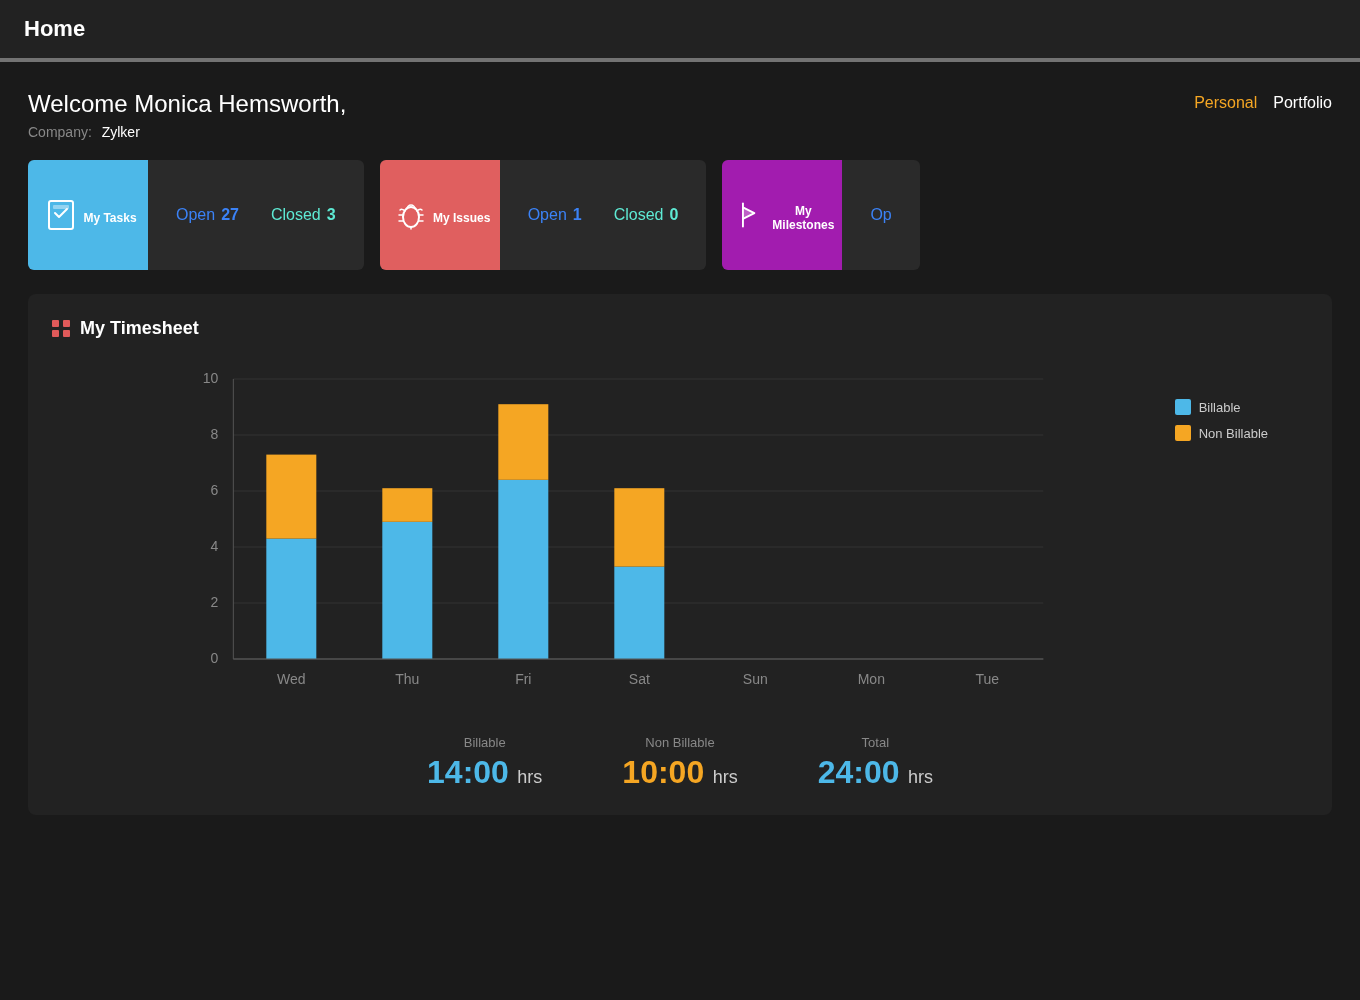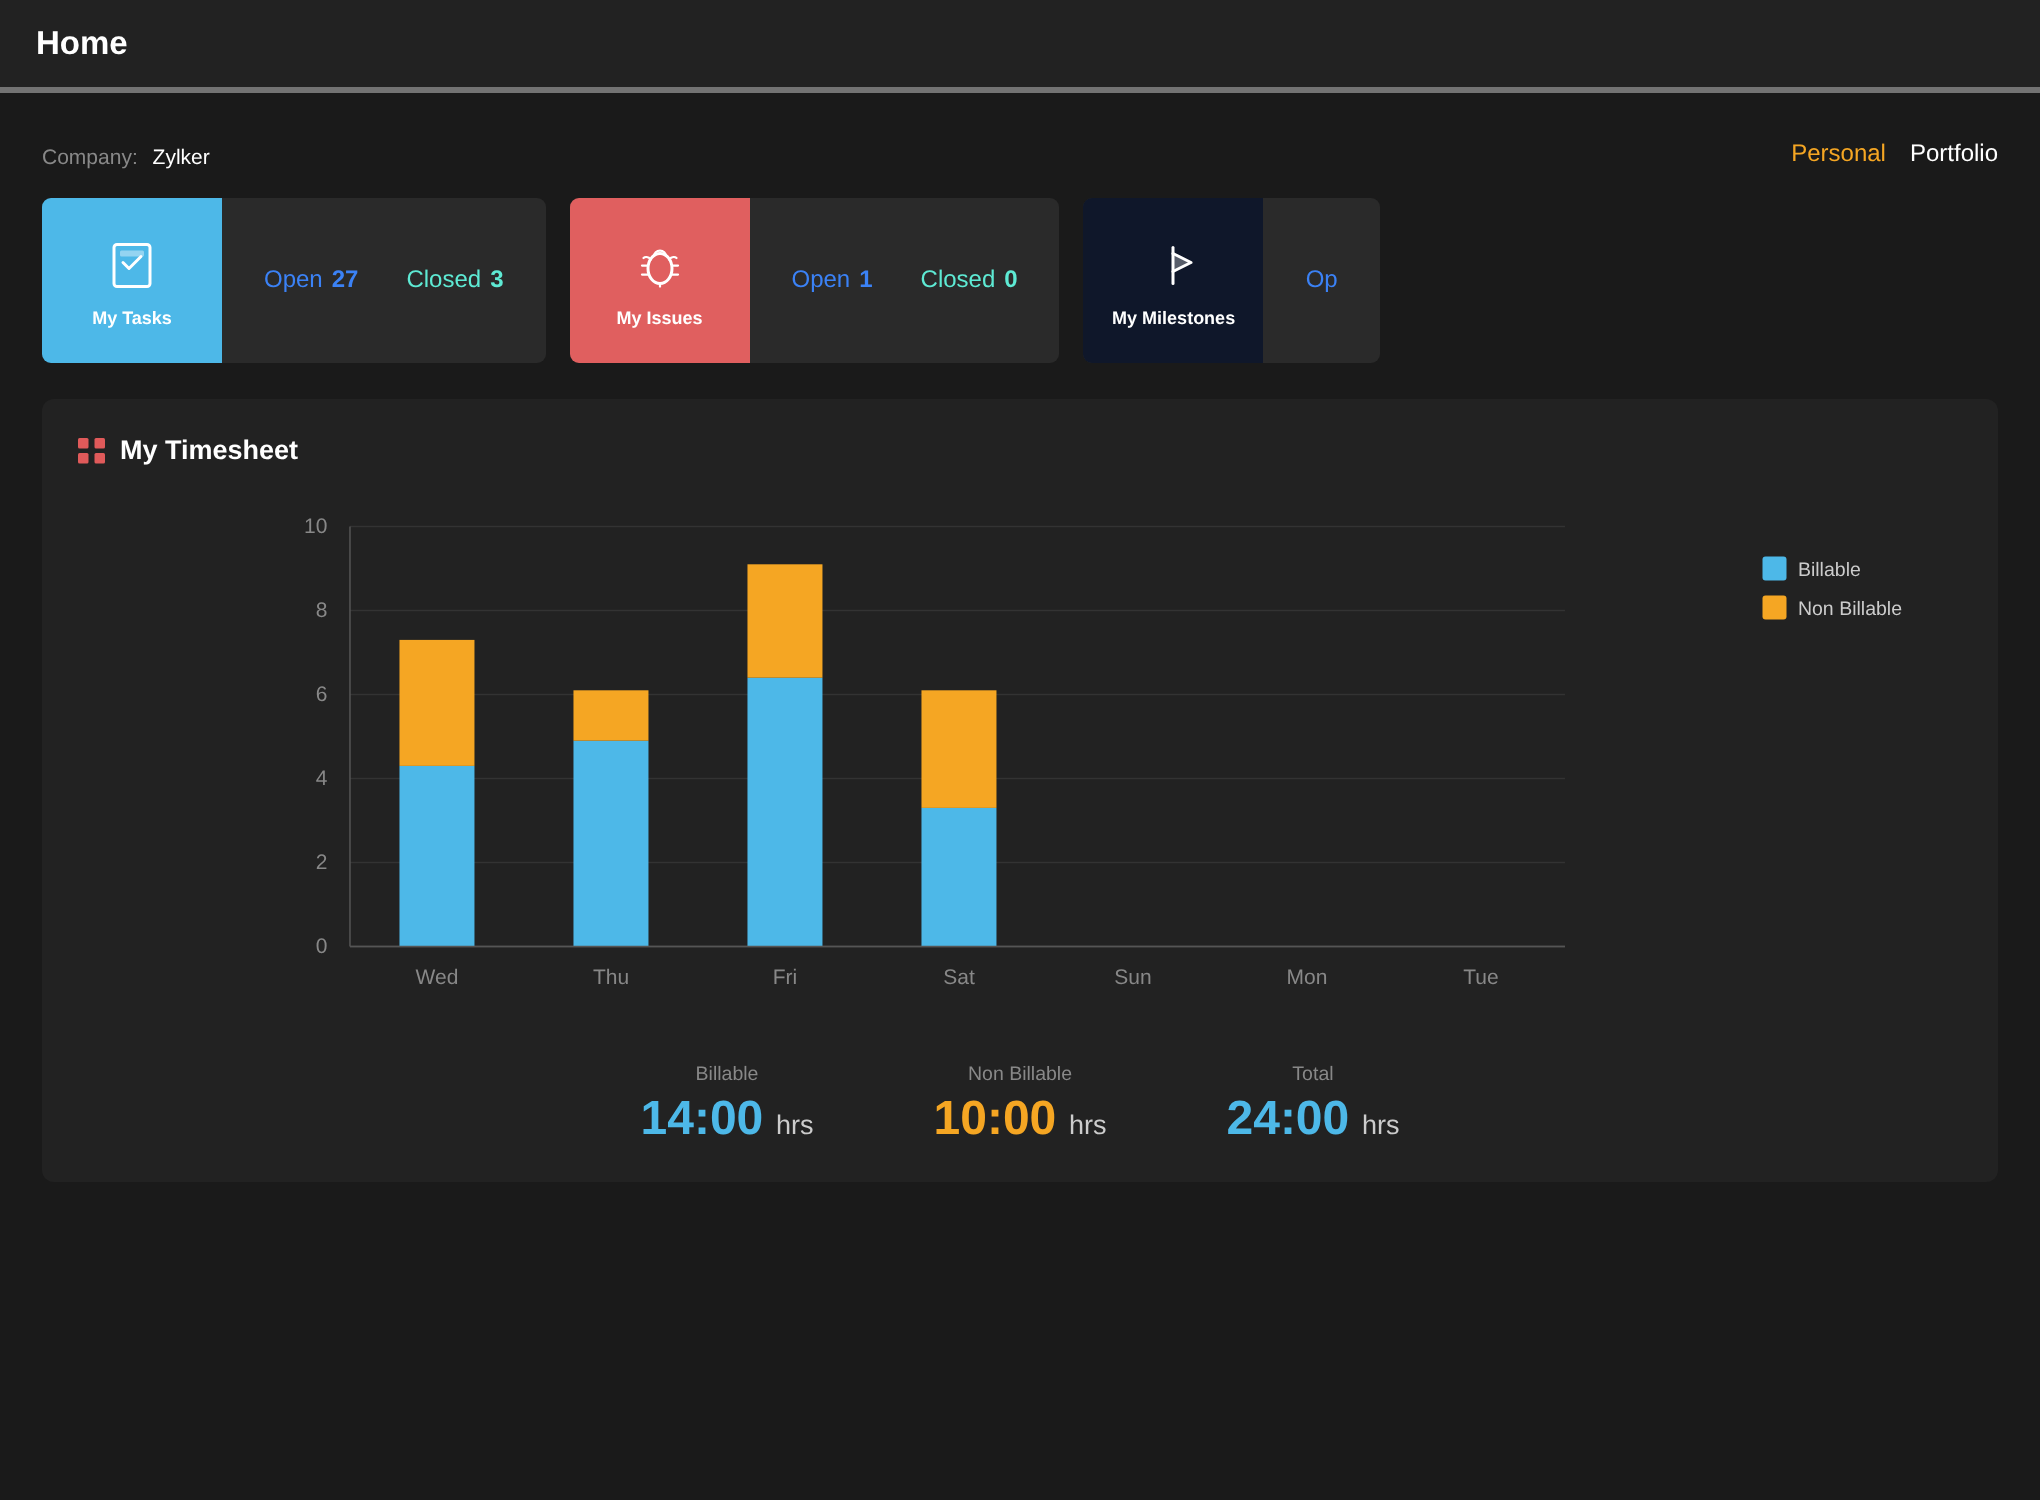--- a/index.html
+++ b/index.html
@@ -65,29 +65,29 @@
     .card-block {
       display: flex;
       align-items: stretch;
       background: #2a2a2a;
       border-radius: 6px;
       overflow: hidden;
       height: 110px;
     }
     .card-icon-box {
       display: flex;
-      flex-direction: column;
+      flex-direction: row;
       align-items: center;
       justify-content: center;
       width: 120px;
       height: 110px;
     }
     .card-tasks-bg { background: #4db8e8; }
     .card-issues-bg { background: #e05f5f; }
-    .card-milestones-bg { background: #0f172a; }
+    .card-milestones-bg { background: #a21caf; }
     .card-icon-text {
       font-size: 12px;
       color: #fff;
       font-weight: 600;
       margin-top: 6px;
       text-align: center;
     }
     .card-stats-box {
       display: flex;
       align-items: center;
@@ -190,20 +190,21 @@
 <body>
 
 <div class="header">
   <span class="header-title">Home</span>
 </div>
 
 <div class="main-content">
 
   <div class="welcome-row">
     <div>
+      <div class="welcome-text">Welcome Monica Hemsworth,</div>
       <div class="company-row">
         <span>Company:</span>
         <span class="company-name">Zylker</span>
       </div>
     </div>
     <div class="view-toggle">
       <span class="view-personal">Personal</span>
       <span class="view-portfolio">Portfolio</span>
     </div>
   </div>

